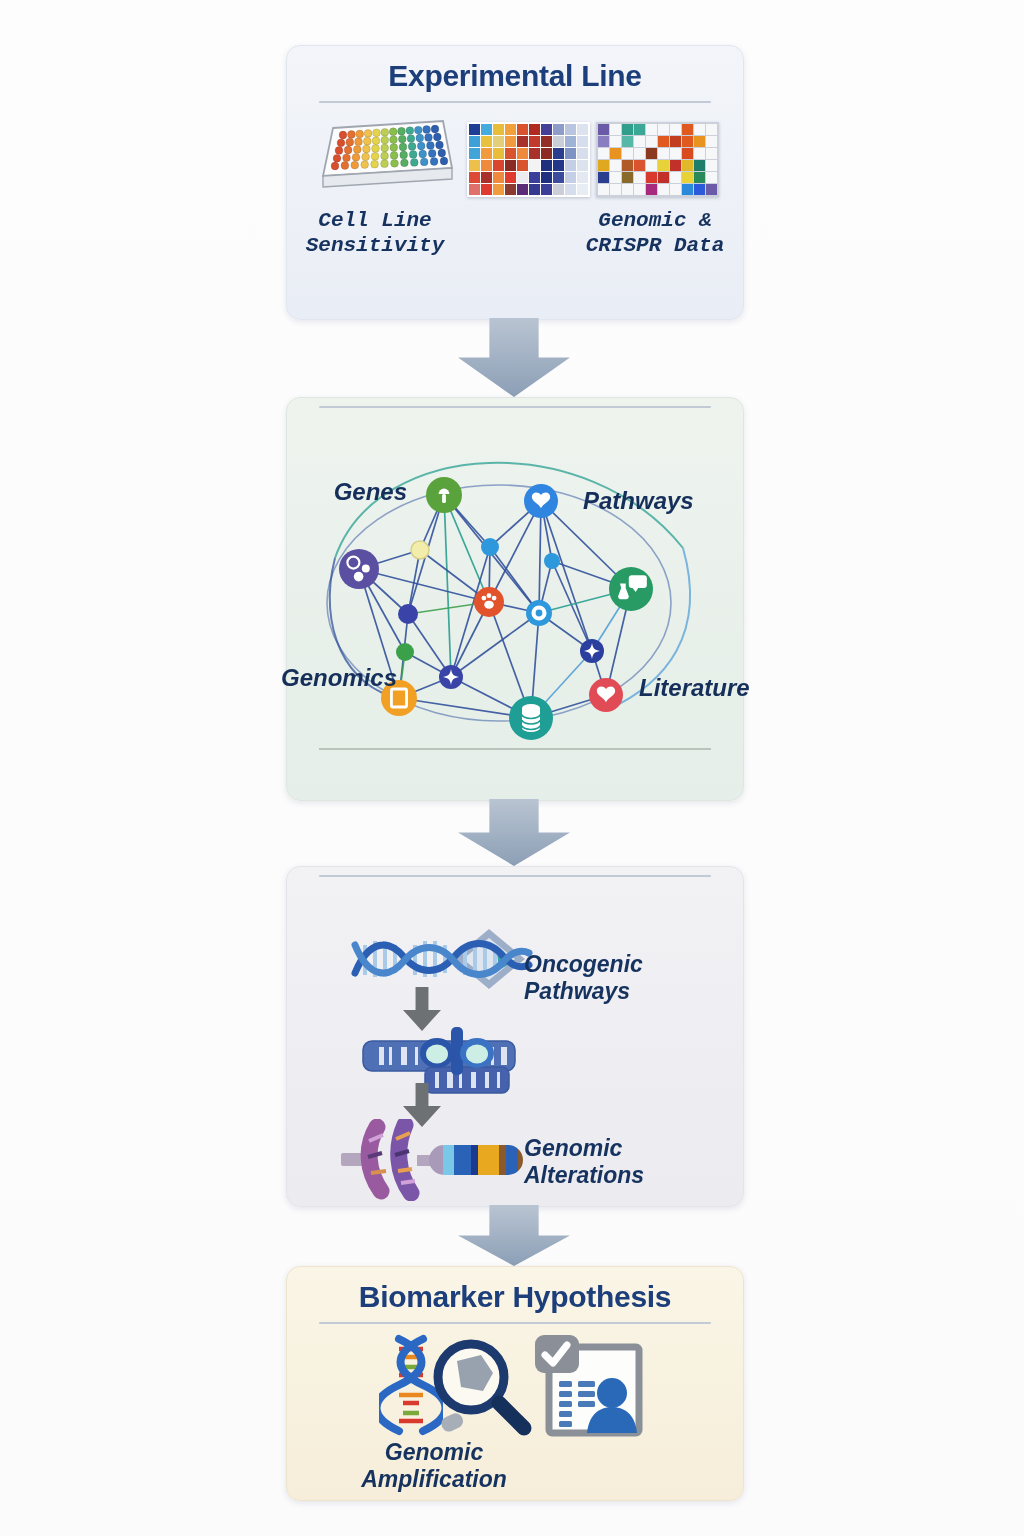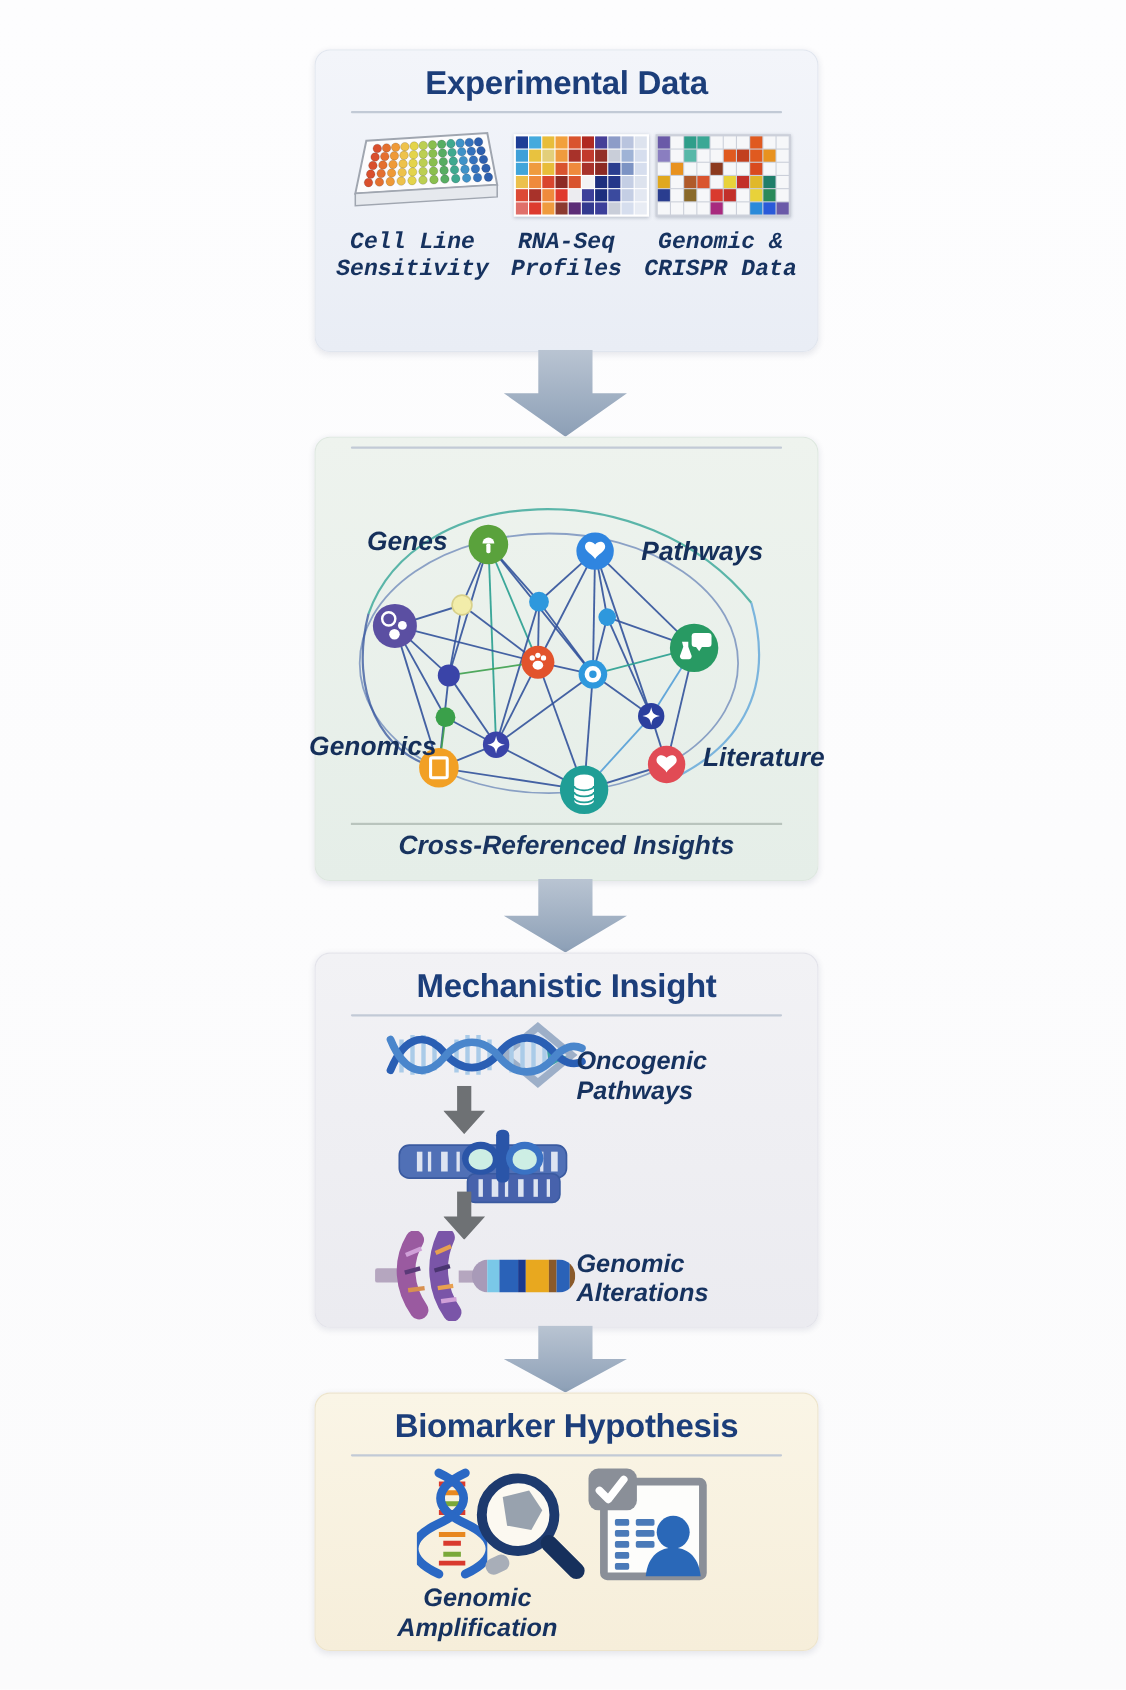--- a/index.html
+++ b/index.html
@@ -42,21 +42,21 @@
   .m-icon{position:absolute;}
   .m-label{position:absolute;left:237px;text-align:left;font-size:23px;}
   .small-arrow{position:absolute;width:38px;height:44px;background:#6e7174;
     clip-path:polygon(33% 0,67% 0,67% 52%,100% 52%,50% 100%,0 52%,33% 52%);}
   .b-label{position:absolute;width:220px;font-size:23px;}
 </style>
 </head>
 <body>
 
 <section class="panel p1">
-  <h2 class="ptitle">Experimental Data</h2>
+  <h2 class="ptitle">Experimental Line</h2>
   <div class="divider"></div>
   <div class="icon-row">
     <svg id="plate-svg" width="150" height="86" viewBox="0 0 150 86">
         <path d="M22,12 L132,5 L141,52 L12,60 Z" fill="#fcfcfd" stroke="#a0a6b0" stroke-width="1.8"></path>
         <path d="M12,60 L141,52 L141,63 L12,71 Z" fill="#e6e9ee" stroke="#a0a6b0" stroke-width="1.4"></path>
         <circle cx="32.0" cy="19.0" r="3.9" fill="#d94f2d" stroke="rgba(30,30,40,.25)" stroke-width="0.6"></circle>
         <circle cx="30.0" cy="26.8" r="3.9" fill="#d94f2d" stroke="rgba(30,30,40,.25)" stroke-width="0.6"></circle>
         <circle cx="28.0" cy="34.5" r="3.9" fill="#d94f2d" stroke="rgba(30,30,40,.25)" stroke-width="0.6"></circle>
         <circle cx="26.0" cy="42.3" r="3.9" fill="#d94f2d" stroke="rgba(30,30,40,.25)" stroke-width="0.6"></circle>
         <circle cx="24.0" cy="50.0" r="3.9" fill="#d94f2d" stroke="rgba(30,30,40,.25)" stroke-width="0.6"></circle>
@@ -237,22 +237,20 @@
         <div class="cell" style="background: rgb(246, 247, 249);"></div>
         <div class="cell" style="background: rgb(246, 247, 249);"></div>
         <div class="cell" style="background: rgb(42, 138, 217);"></div>
         <div class="cell" style="background: rgb(42, 90, 217);"></div>
         <div class="cell" style="background: rgb(106, 90, 168);"></div>
       </div>
   </div>
   <div class="label-row">
     <div class="ilabel">Cell Line
 Sensitivity</div>
-    <div class="ilabel">RNA-Seq
-Profiles</div>
     <div class="ilabel">Genomic &amp;
 CRISPR Data</div>
   </div>
 </section>
 
 <div class="flow-arrow a1"></div>
 
 <section class="panel p2">
   <div class="divider"></div>
   <svg class="graph-svg" id="graph-svg" width="456" height="402" viewBox="0 0 456 402">
@@ -374,27 +372,25 @@
       <g transform="translate(319,297)">
         <circle r="17" fill="#e14b55"></circle>
         <path d="M0,5.5 C-1.8,2 -7,0.5 -7,-3 C-7,-6.5 -2.8,-7.8 0,-4.6 C2.8,-7.8 7,-6.5 7,-3 C7,0.5 1.8,2 0,5.5 Z" fill="#ffffff" transform="scale(1.31)"></path>
       </g>
       <text x="120" y="102" text-anchor="end" class="gl">Genes</text>
       <text x="296" y="111" text-anchor="start" class="gl">Pathways</text>
       <text x="-6" y="288" text-anchor="start" class="gl">Genomics</text>
       <text x="352" y="298" text-anchor="start" class="gl">Literature</text>
     </svg>
   <div class="divider2"></div>
-  <div class="footer-label">Cross-Referenced Insights</div>
 </section>
 
 <div class="flow-arrow a2"></div>
 
 <section class="panel p3">
-  <h2 class="ptitle">Mechanistic Insight</h2>
   <div class="divider"></div>
 
   <svg class="m-icon" style="left:62px;top:60px" width="190" height="74" viewBox="0 0 190 74">
     <g transform="translate(140,32)">
       <polygon points="0,-30 36,0 0,30 -36,0" fill="#9dafc8"></polygon>
       <polygon points="0,-21 26,0 0,21 -26,0" fill="#dfe6f0"></polygon>
       <polygon points="8,-7 26,2 10,11" fill="#3a9ea8"></polygon>
     </g>
     <g stroke="#aacbe8" stroke-width="4">
       <line x1="16" y1="18" x2="16" y2="48"></line>

